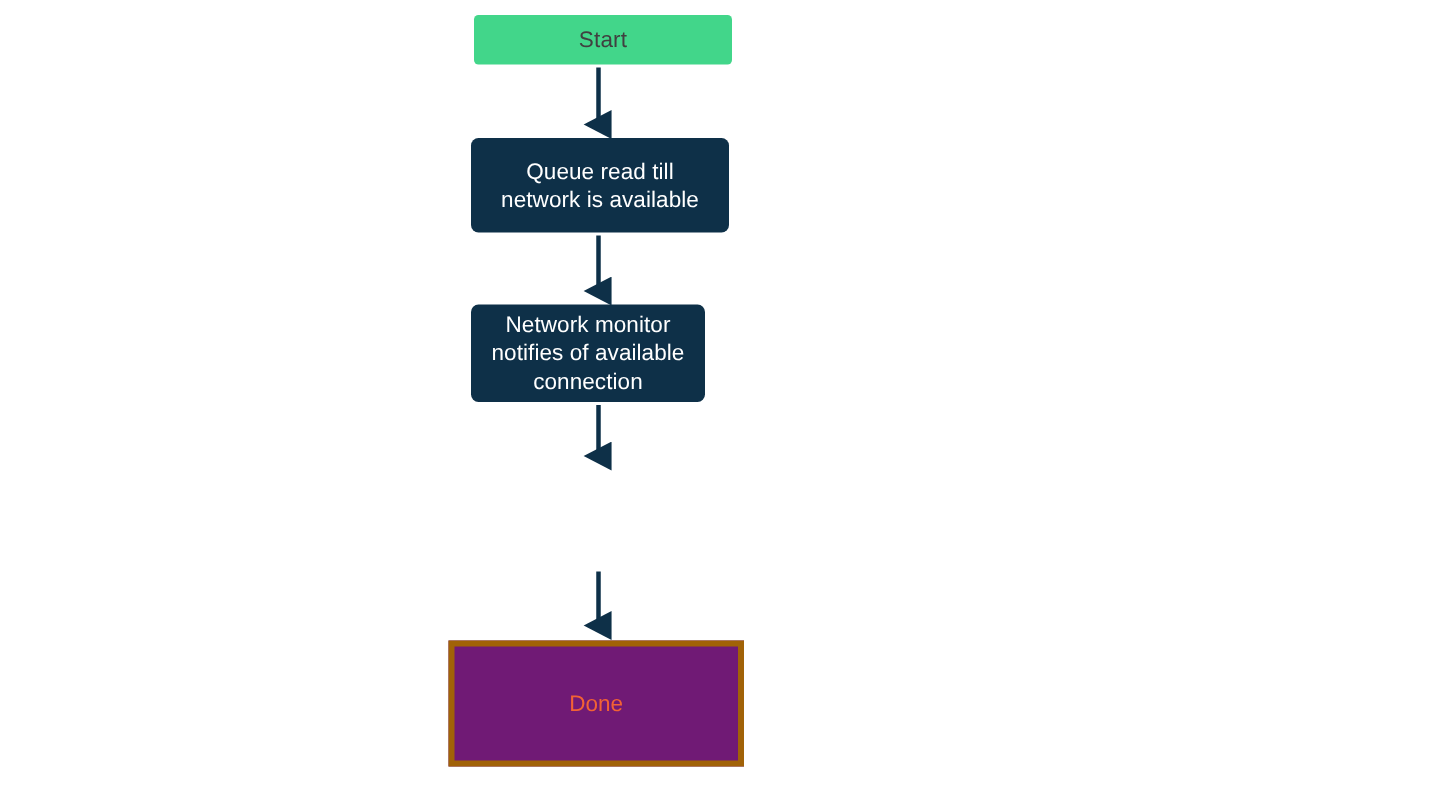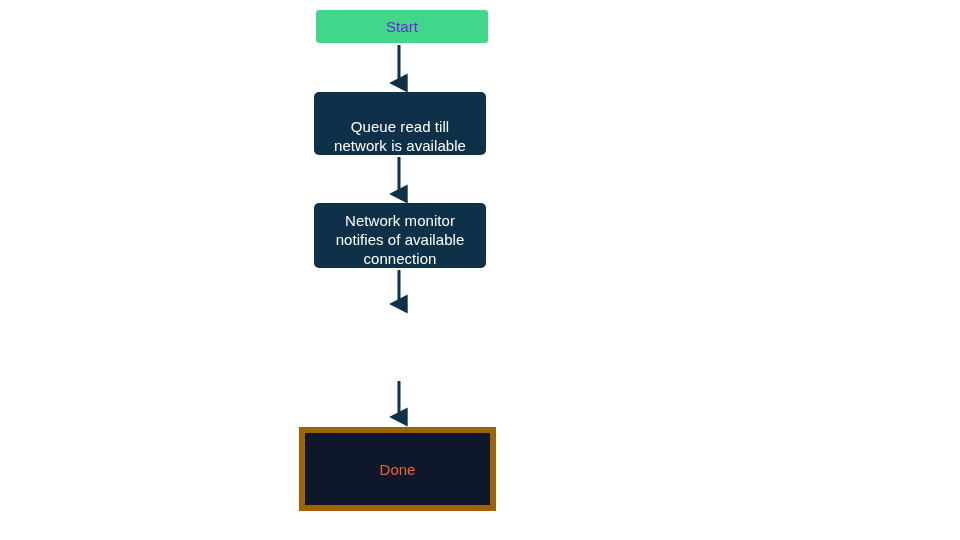--- a/index.html
+++ b/index.html
@@ -29,38 +29,37 @@
     align-items: center;
     justify-content: center;
     text-align: center;
     line-height: 19px;
     white-space: pre-line;
     user-select: none;
   }
 
   .node-start {
     background: #42d68a;
-    color: #6d28d9;
+    color: #404040;
     border-radius: 3px;
     font-size: 15px;
     letter-spacing: 0.1px;
   }
 
   .node-process {
     background: #0e3048;
     color: #ffffff;
     border-radius: 5px;
     font-size: 15px;
     letter-spacing: 0.05px;
-    align-items: flex-end;
   }
 
   .node-done {
-    background: #0f172a;
-    border: 6px solid #a16207;
+    background: #701a75;
+    border: 4px solid #a16207;
     color: #f26234;
     border-radius: 0;
     font-size: 15px;
   }
 
   
   .arrow {
     position: absolute;
     left: 0;
     top: 0;
@@ -88,21 +87,21 @@
 
   <div class="node node-start" style="left:316px; top:10px; width:172px; height:33px;">
     <span>Start</span>
   </div>
 
   <div class="node node-process" style="left:314px; top:92px; width:172px; height:63px;">
     <span>Queue read till
 network is available</span>
   </div>
 
-  <div class="node node-process" style="left:314px; top:203px; width:172px; height:65px;">
+  <div class="node node-process" style="left:314px; top:203px; width:156px; height:65px;">
     <span>Network monitor
 notifies of available
 connection</span>
   </div>
 
 
   <div class="node node-done" style="left:299px; top:427px; width:197px; height:84px;">
     <span>Done</span>
   </div>
 

